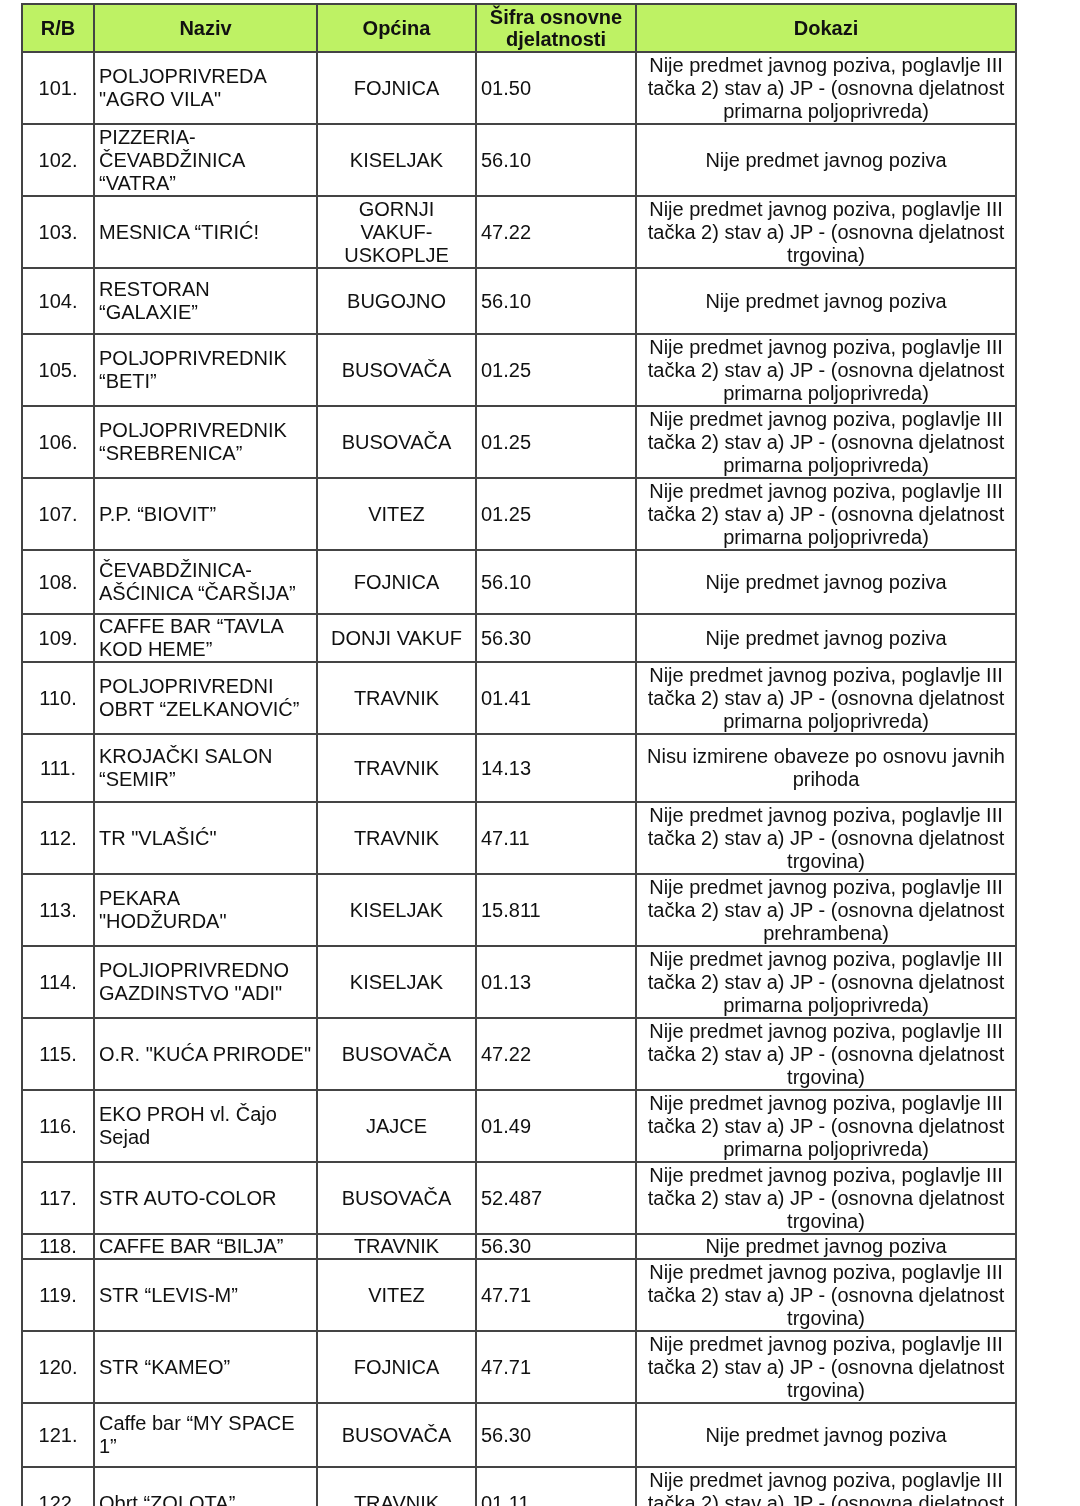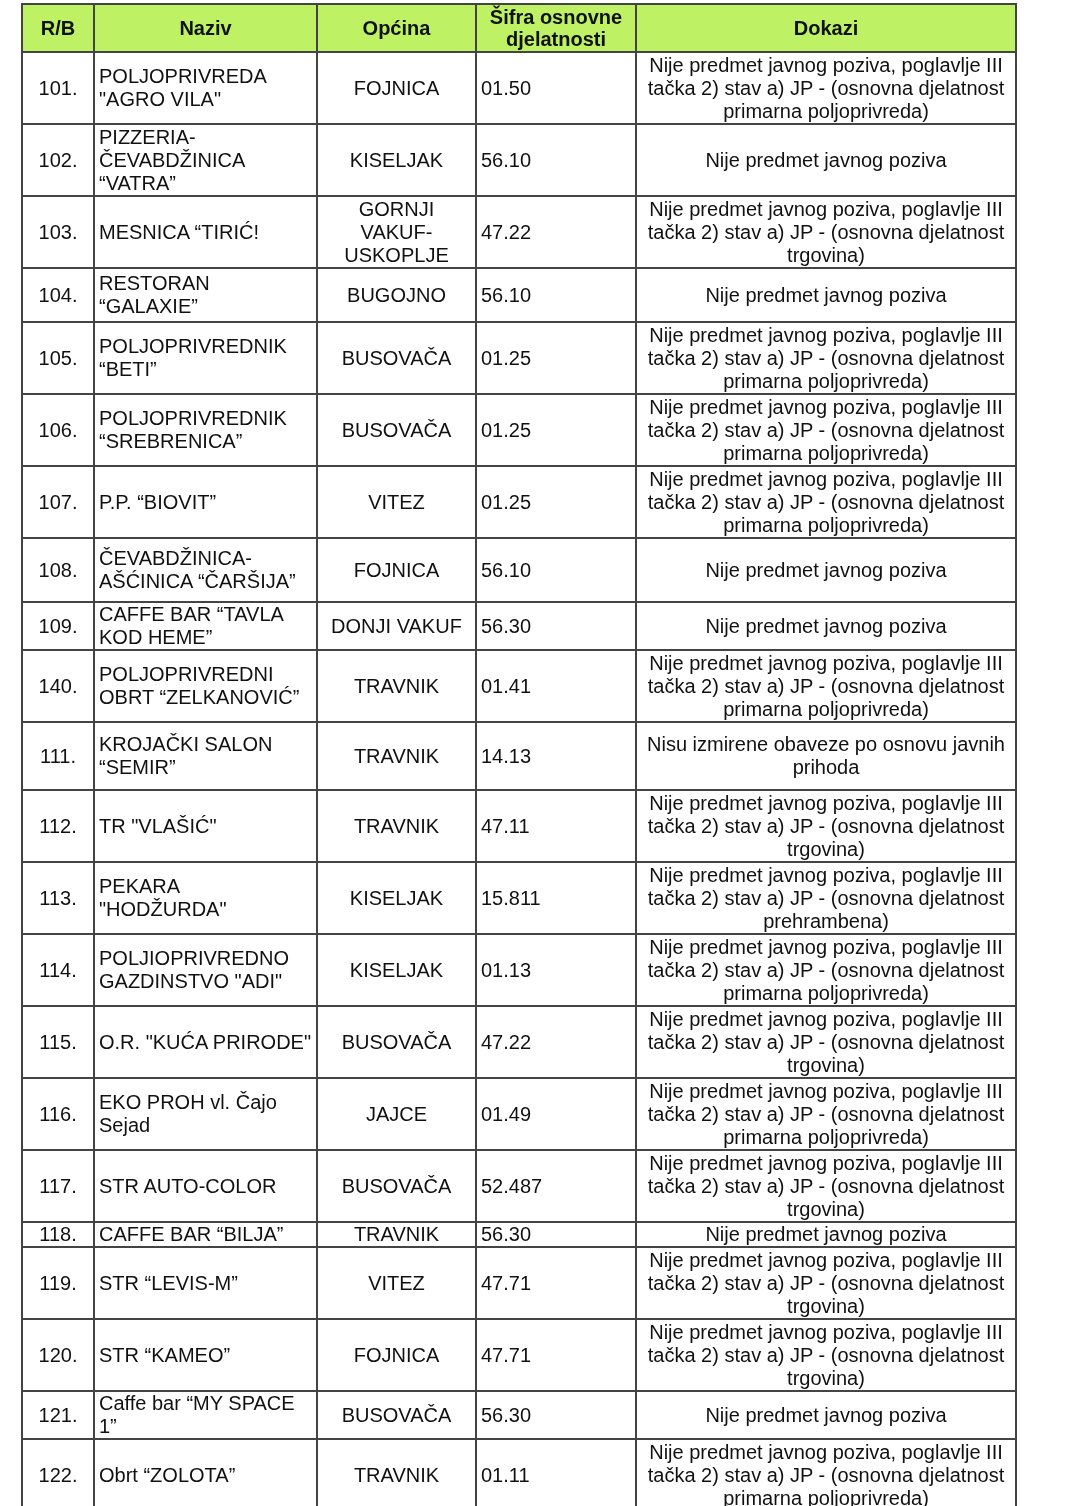--- a/index.html
+++ b/index.html
@@ -73,21 +73,21 @@
         <td class="sifra">56.10</td>
         <td class="dokazi">Nije predmet javnog poziva</td>
       </tr>
       <tr style="height: 72px;">
         <td class="rb">103.</td>
         <td class="naziv">MESNICA “TIRIĆ!</td>
         <td class="opcina">GORNJI VAKUF-USKOPLJE</td>
         <td class="sifra">47.22</td>
         <td class="dokazi">Nije predmet javnog poziva, poglavlje III tačka 2) stav a) JP - (osnovna djelatnost trgovina)</td>
       </tr>
-      <tr style="height: 54px;">
+      <tr style="height: 66px;">
         <td class="rb">104.</td>
         <td class="naziv">RESTORAN “GALAXIE”</td>
         <td class="opcina">BUGOJNO</td>
         <td class="sifra">56.10</td>
         <td class="dokazi">Nije predmet javnog poziva</td>
       </tr>
       <tr style="height: 72px;">
         <td class="rb">105.</td>
         <td class="naziv">POLJOPRIVREDNIK “BETI”</td>
         <td class="opcina">BUSOVAČA</td>
@@ -116,21 +116,21 @@
         <td class="dokazi">Nije predmet javnog poziva</td>
       </tr>
       <tr style="height: 42px;">
         <td class="rb">109.</td>
         <td class="naziv">CAFFE BAR “TAVLA KOD HEME”</td>
         <td class="opcina">DONJI VAKUF</td>
         <td class="sifra">56.30</td>
         <td class="dokazi">Nije predmet javnog poziva</td>
       </tr>
       <tr style="height: 72px;">
-        <td class="rb">140.</td>
+        <td class="rb">110.</td>
         <td class="naziv">POLJOPRIVREDNI OBRT “ZELKANOVIĆ”</td>
         <td class="opcina">TRAVNIK</td>
         <td class="sifra">01.41</td>
         <td class="dokazi">Nije predmet javnog poziva, poglavlje III tačka 2) stav a) JP - (osnovna djelatnost primarna poljoprivreda)</td>
       </tr>
       <tr style="height: 68px;">
         <td class="rb">111.</td>
         <td class="naziv">KROJAČKI SALON “SEMIR”</td>
         <td class="opcina">TRAVNIK</td>
         <td class="sifra">14.13</td>
@@ -192,21 +192,21 @@
         <td class="sifra">47.71</td>
         <td class="dokazi">Nije predmet javnog poziva, poglavlje III tačka 2) stav a) JP - (osnovna djelatnost trgovina)</td>
       </tr>
       <tr style="height: 72px;">
         <td class="rb">120.</td>
         <td class="naziv">STR “KAMEO”</td>
         <td class="opcina">FOJNICA</td>
         <td class="sifra">47.71</td>
         <td class="dokazi">Nije predmet javnog poziva, poglavlje III tačka 2) stav a) JP - (osnovna djelatnost trgovina)</td>
       </tr>
-      <tr style="height: 48px;">
+      <tr style="height: 64px;">
         <td class="rb">121.</td>
         <td class="naziv">Caffe bar “MY SPACE 1”</td>
         <td class="opcina">BUSOVAČA</td>
         <td class="sifra">56.30</td>
         <td class="dokazi">Nije predmet javnog poziva</td>
       </tr>
       <tr style="height: 72px;">
         <td class="rb">122.</td>
         <td class="naziv">Obrt “ZOLOTA”</td>
         <td class="opcina">TRAVNIK</td>

